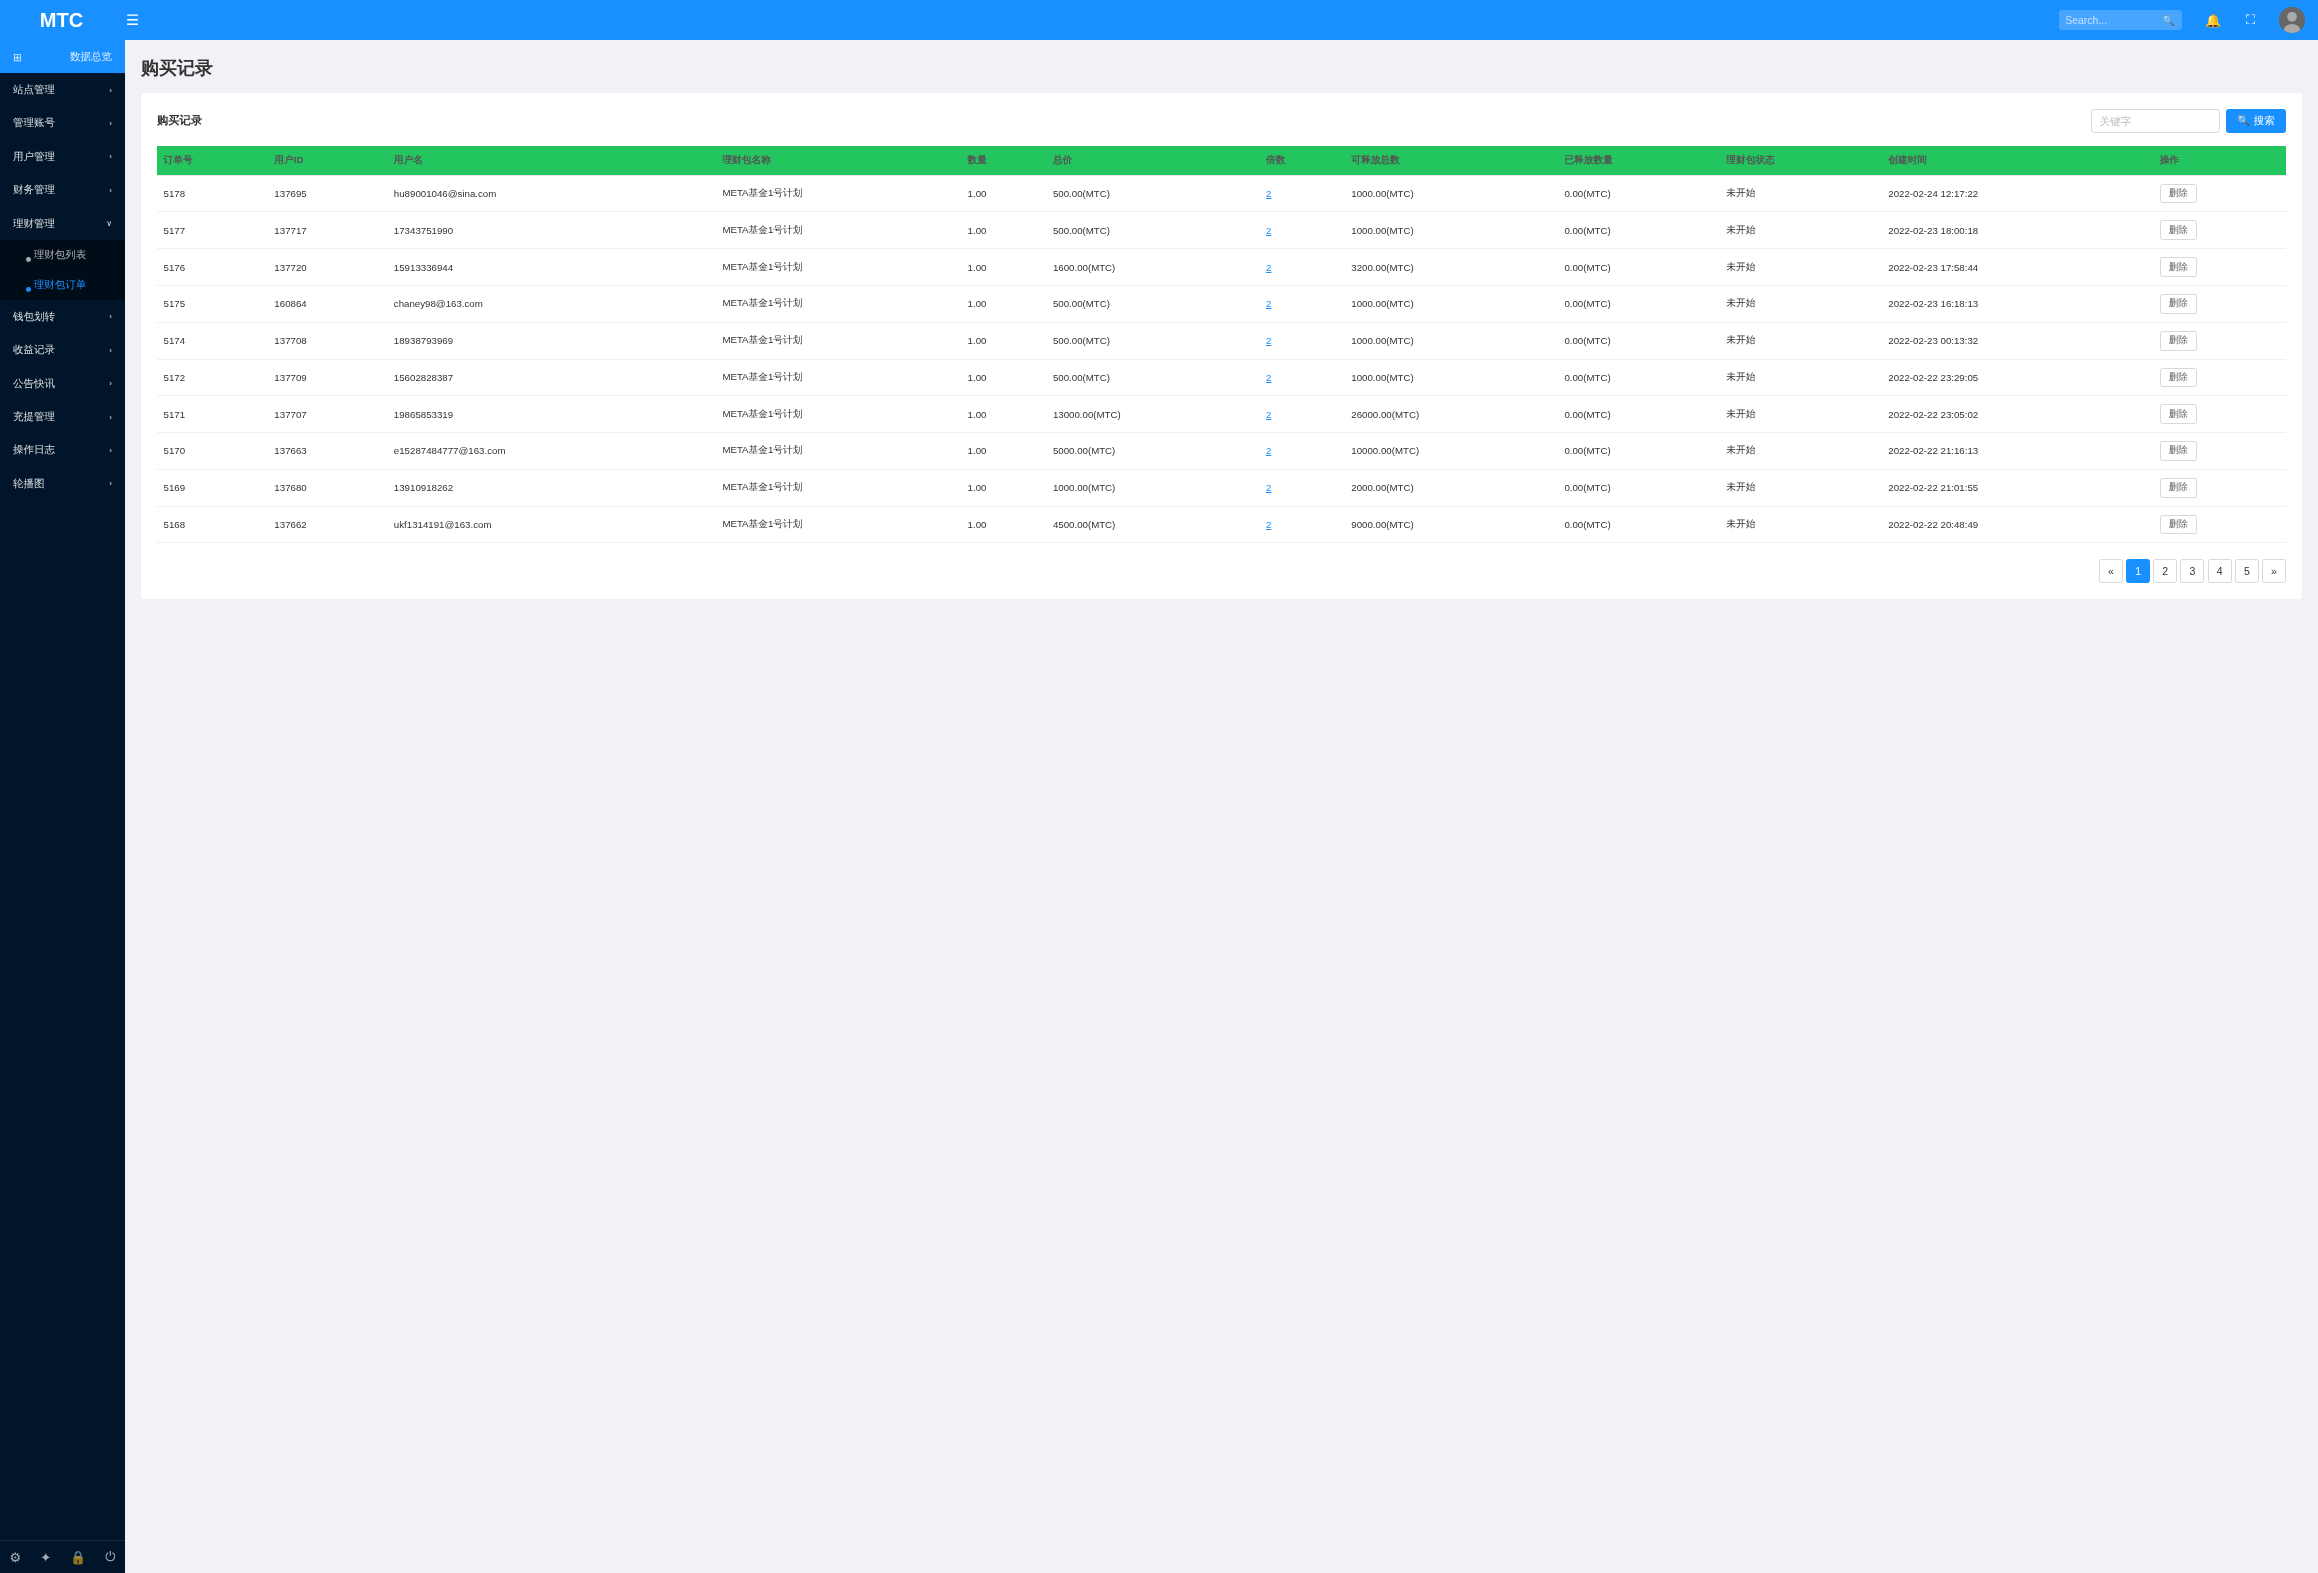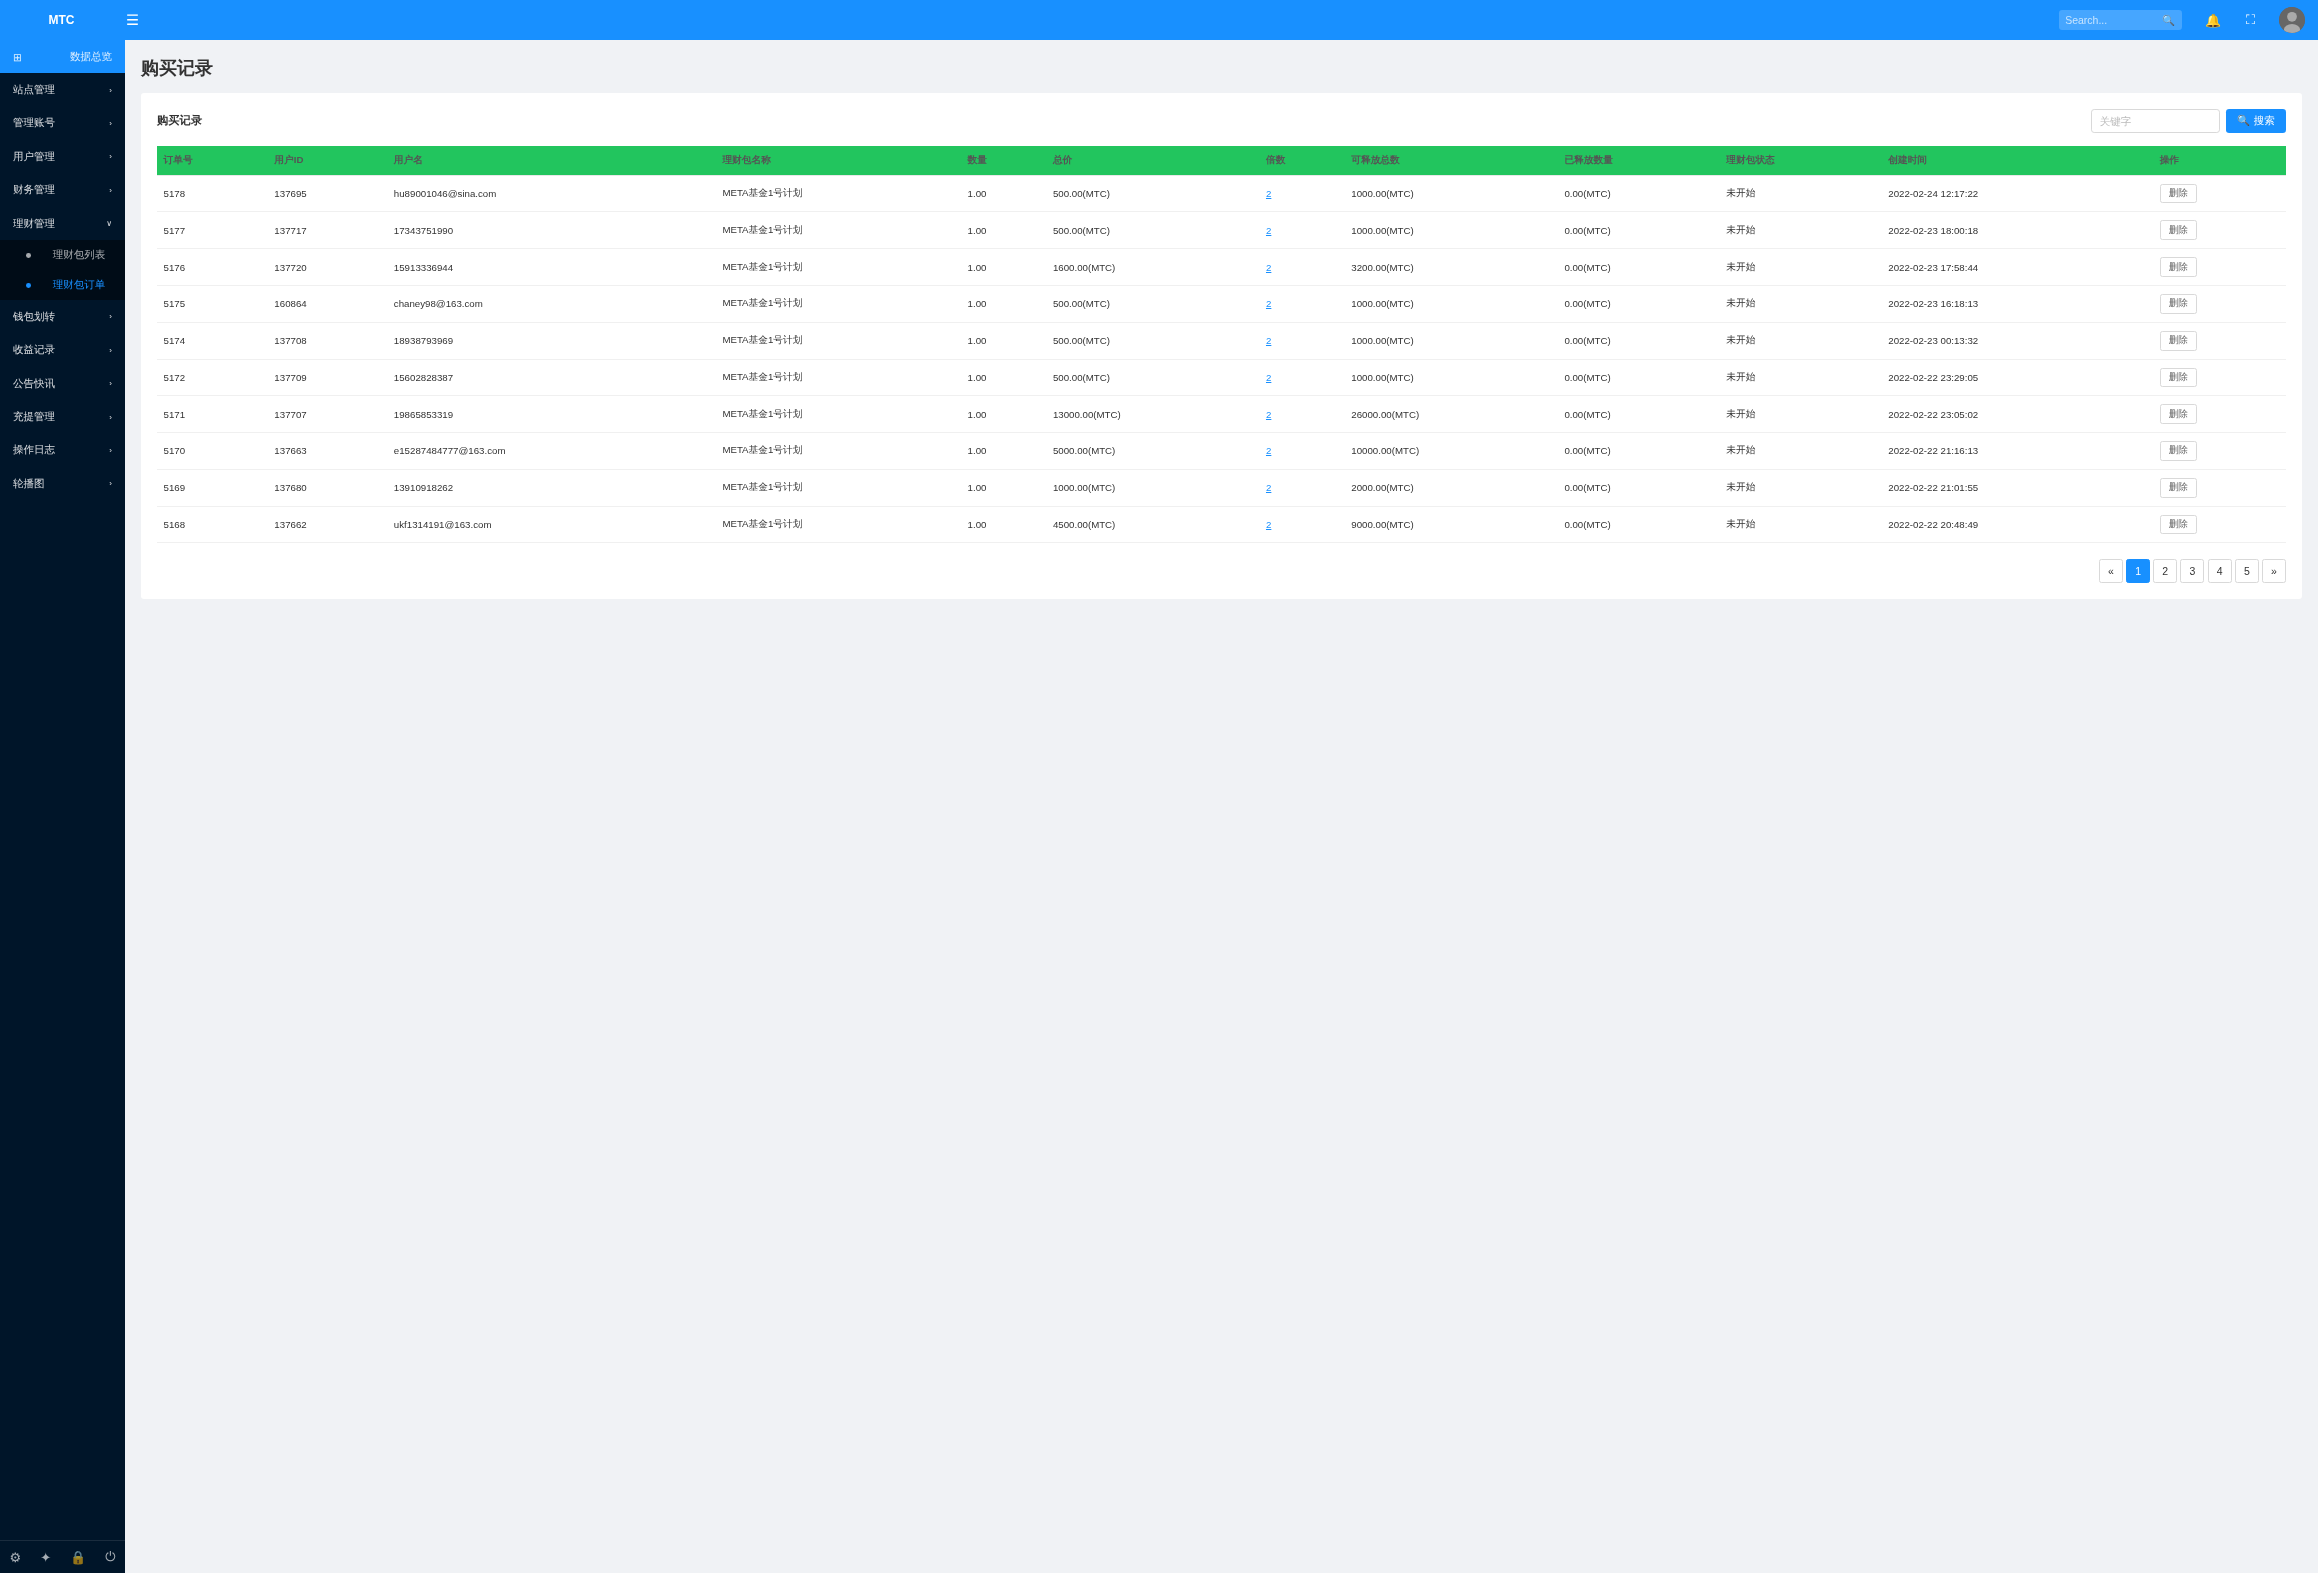--- a/index.html
+++ b/index.html
@@ -1,38 +1,38 @@
 <!DOCTYPE html>
 <html style="font-size:13px"><head>
   <meta charset="utf-8">
   <style>
     * { box-sizing: border-box; margin: 0; padding: 0; }
     body { font-family: 'Microsoft YaHei', Arial, sans-serif; font-size: 10.5px; background: #f0f2f5; display: flex; flex-direction: column; height: 100vh; overflow: hidden; }
 
     
     .header { background: #1890ff; height: 40px; display: flex; align-items: center; padding: 0 13px; color: white; flex-shrink: 0; }
-    .header .logo { font-size: 12px; font-weight: bold; color: white; margin-right: 16px; min-width: 97px; text-align: center; }
+    .header .logo { font-size: 20px; font-weight: bold; color: white; margin-right: 16px; min-width: 97px; text-align: center; }
     .header .menu-icon { font-size: 14.5px; cursor: pointer; margin-right: auto; }
     .header .header-right { display: flex; align-items: center; gap: 24px; margin-left: auto; }
     .header .search-box { display: flex; align-items: center; background: rgba(255,255,255,0.2); border-radius: 3.2px; padding: 3.2px 6.5px; }
     .header .search-box input { background: transparent; border: none; outline: none; color: white; font-size: 10.5px; width: 97px; }
     .header .search-box input::placeholder { color: rgba(255,255,255,0.7); }
     .header .icon-btn { color: white; font-size: 13px; cursor: pointer; }
     .header .avatar { width: 26px; height: 26px; border-radius: 50%; background: #666; overflow: hidden; display: flex; align-items: center; justify-content: center; }
 
     
     .layout { display: flex; flex: 1; overflow: hidden; }
 
     
     .sidebar { width: 125px; background: #001529; color: white; display: flex; flex-direction: column; overflow-y: auto; flex-shrink: 0; }
     .sidebar .nav-item { padding: 9.7px 13px; cursor: pointer; display: flex; align-items: center; justify-content: space-between; font-size: 10.5px; color: rgba(255,255,255,0.85); transition: background 0.2s; }
     .sidebar .nav-item.active { background: #1890ff; }
     .sidebar .nav-item .arrow { font-size: 8px; }
     .sidebar .sub-menu { background: #000c17; }
-    .sidebar .sub-item { padding: 8px 13px 8px 26px; cursor: pointer; font-size: 10.5px; color: rgba(255,255,255,0.65); display: flex; align-items: center; gap: 22px; }
+    .sidebar .sub-item { padding: 8px 13px 8px 26px; cursor: pointer; font-size: 10.5px; color: rgba(255,255,255,0.65); display: flex; align-items: flex-end; gap: 3px; }
     .sidebar .sub-item.active { color: #1890ff; }
     .sidebar .sub-item .dot { width: 4.8px; height: 4.8px; border-radius: 50%; background: currentColor; flex-shrink: 0; }
     .sidebar-footer { margin-top: auto; border-top: 0.8px solid rgba(255,255,255,0.1); padding: 8px 0; display: flex; align-items: center; justify-content: space-around; }
     .sidebar-footer .foot-icon { color: rgba(255,255,255,0.65); font-size: 13px; cursor: pointer; }
 
     
     .main { flex: 1; overflow-y: auto; padding: 16px; }
     .page-title { font-size: 18px; font-weight: bold; color: #333; margin-bottom: 13px; }
 
     

